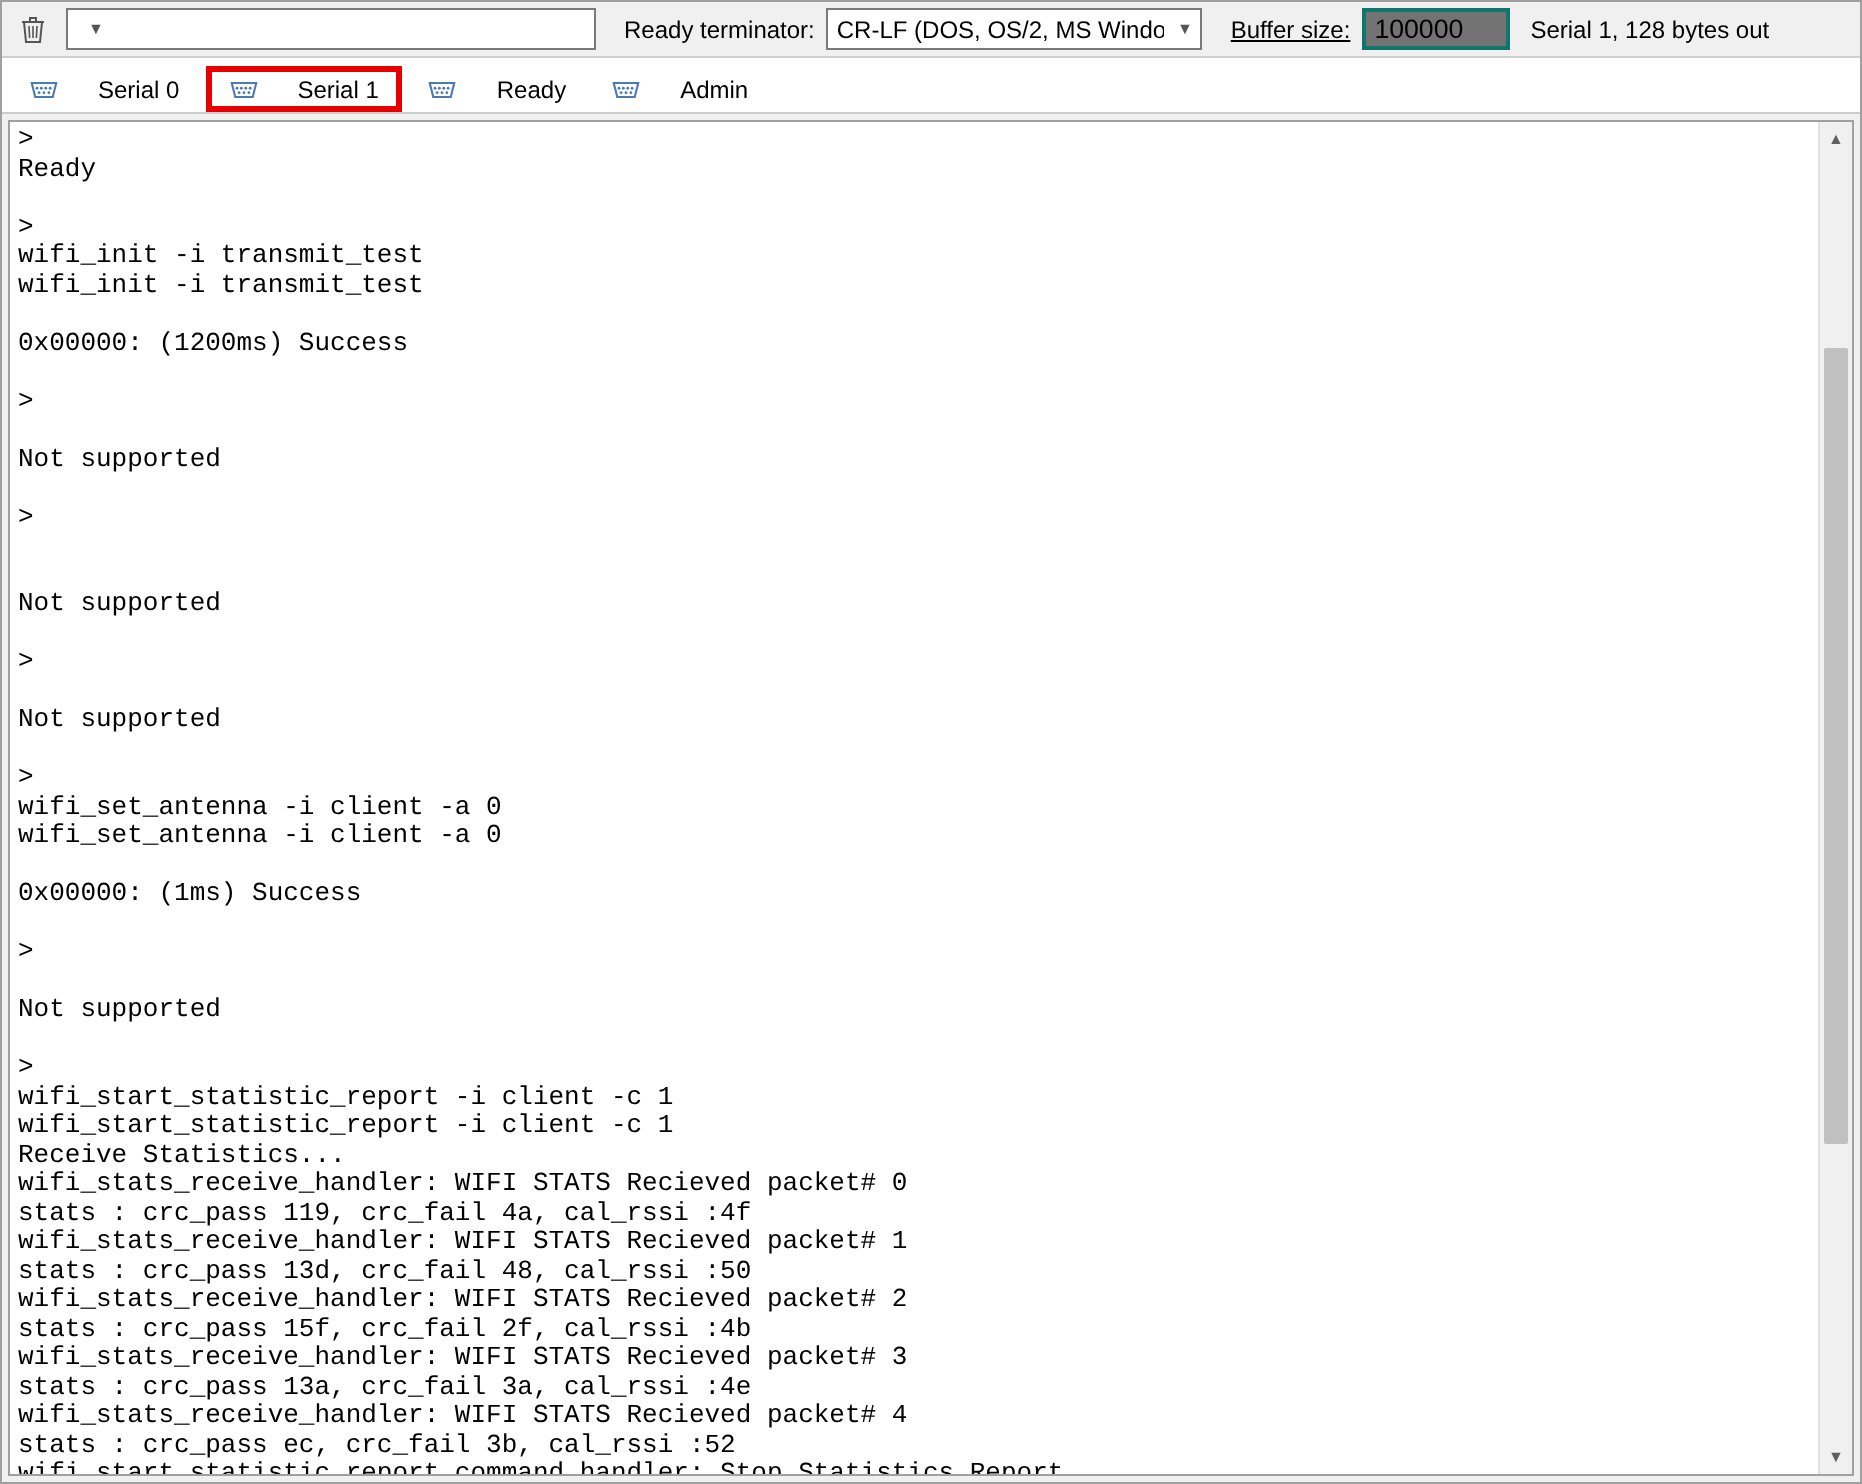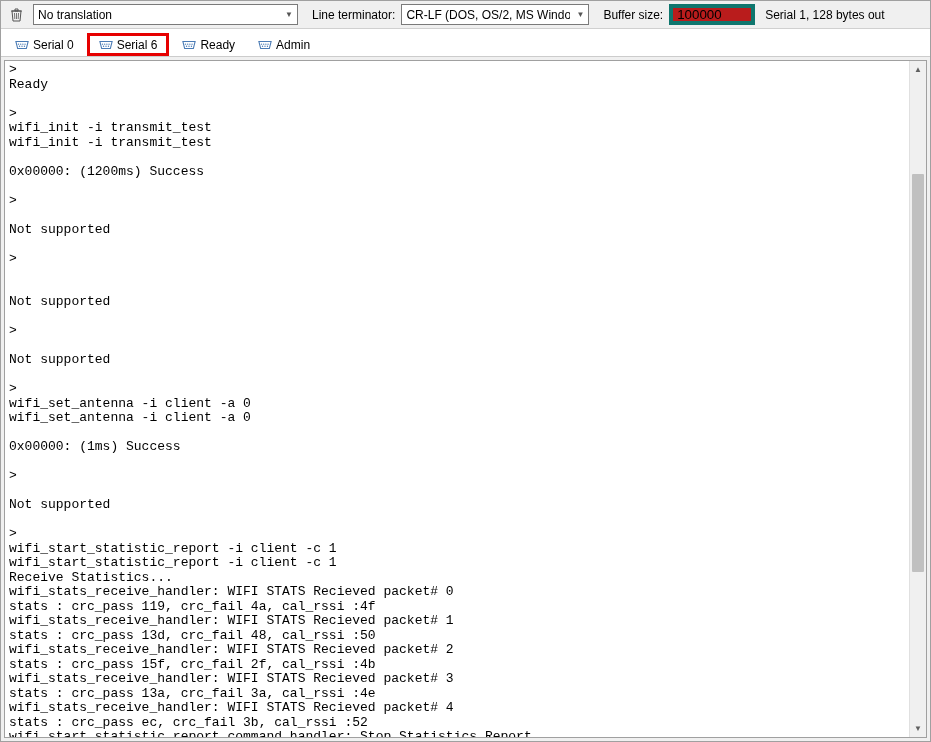--- a/index.html
+++ b/index.html
@@ -61,46 +61,46 @@
       width: 265px;
     }
     .terminator-dd {
       width: 188px;
     }
     .label {
       color: #000;
       white-space: nowrap;
     }
     .text-input {
-      border: 4px solid #0f766e;
-      background: #b91c1c;
+      border: 2px solid #0f766e;
+      background: #737373;
       height: 21px;
       padding: 0 4px;
-      width: 86px;
+      width: 74px;
     }
     .status-label {
       margin-left: 4px;
       white-space: nowrap;
     }
     .tab-bar {
       display: flex;
       align-items: flex-end;
       padding: 4px 4px 0 4px;
       background: #ffffff;
       gap: 3px;
       height: 28px;
       border-bottom: 1px solid #cccccc;
     }
     .tab {
       display: flex;
       align-items: center;
       padding: 3px 9px;
       border: 1px solid transparent;
       cursor: pointer;
-      gap: 4px;
+      gap: 20px;
       height: 23px;
       background: #ffffff;
     }
     .tab.highlighted {
       border: 3px solid #e60000;
     }
     .tab-icon {
       width: 14px;
       height: 14px;
       display: flex;
@@ -171,32 +171,31 @@
       <path d="M2 3 h9 l-1 10 h-7 z" fill="none" stroke="#555" stroke-width="1"></path>
       <path d="M1 3 h11" stroke="#555" stroke-width="1"></path>
       <path d="M5 1 h3 v2 h-3 z" fill="none" stroke="#555" stroke-width="1"></path>
       <line x1="4.5" y1="5" x2="4.8" y2="11" stroke="#555" stroke-width="0.8"></line>
       <line x1="6.5" y1="5" x2="6.5" y2="11" stroke="#555" stroke-width="0.8"></line>
       <line x1="8.5" y1="5" x2="8.2" y2="11" stroke="#555" stroke-width="0.8"></line>
     </svg>
   </div>
 
   <div class="dropdown translation-dd">
-    <span class="dropdown-text">No translation</span>
     <span class="dropdown-arrow">▼</span>
   </div>
 
-  <span class="label" style="margin-left:8px;">Line terminator:</span>
+  <span class="label" style="margin-left:8px;">Ready terminator:</span>
 
   <div class="dropdown terminator-dd">
     <span class="dropdown-text">CR-LF  (DOS, OS/2, MS Windows)</span>
     <span class="dropdown-arrow">▼</span>
   </div>
 
-  <span class="label" style="margin-left:8px;">Buffer size:</span>
+  <span class="label" style="margin-left:8px;text-decoration:underline;">Buffer size:</span>
 
   <input type="text" class="text-input" value="100000" style="">
 
   <span class="status-label">Serial 1, 128 bytes out</span>
 </div>
 
 <div class="tab-bar" id="tab-bar">
 
 <div class="tab">
       <span class="tab-icon">
@@ -219,21 +218,21 @@
           <path d="M1 2 h14 l-2 8 h-10 z" fill="none" stroke="#4a7bb5" stroke-width="1.2"></path>
           <circle cx="4" cy="5" r="0.8" fill="#4a7bb5"></circle>
           <circle cx="6.5" cy="5" r="0.8" fill="#4a7bb5"></circle>
           <circle cx="9" cy="5" r="0.8" fill="#4a7bb5"></circle>
           <circle cx="11.5" cy="5" r="0.8" fill="#4a7bb5"></circle>
           <circle cx="5.2" cy="7.5" r="0.8" fill="#4a7bb5"></circle>
           <circle cx="8" cy="7.5" r="0.8" fill="#4a7bb5"></circle>
           <circle cx="10.8" cy="7.5" r="0.8" fill="#4a7bb5"></circle>
         </svg>
       </span>
-      <span>Serial 6</span>
+      <span>Serial 1</span>
     </div>
     <div class="tab">
       <span class="tab-icon">
         <svg width="16" height="12" viewBox="0 0 16 12">
           <path d="M1 2 h14 l-2 8 h-10 z" fill="none" stroke="#4a7bb5" stroke-width="1.2"></path>
           <circle cx="4" cy="5" r="0.8" fill="#4a7bb5"></circle>
           <circle cx="6.5" cy="5" r="0.8" fill="#4a7bb5"></circle>
           <circle cx="9" cy="5" r="0.8" fill="#4a7bb5"></circle>
           <circle cx="11.5" cy="5" r="0.8" fill="#4a7bb5"></circle>
           <circle cx="5.2" cy="7.5" r="0.8" fill="#4a7bb5"></circle>

